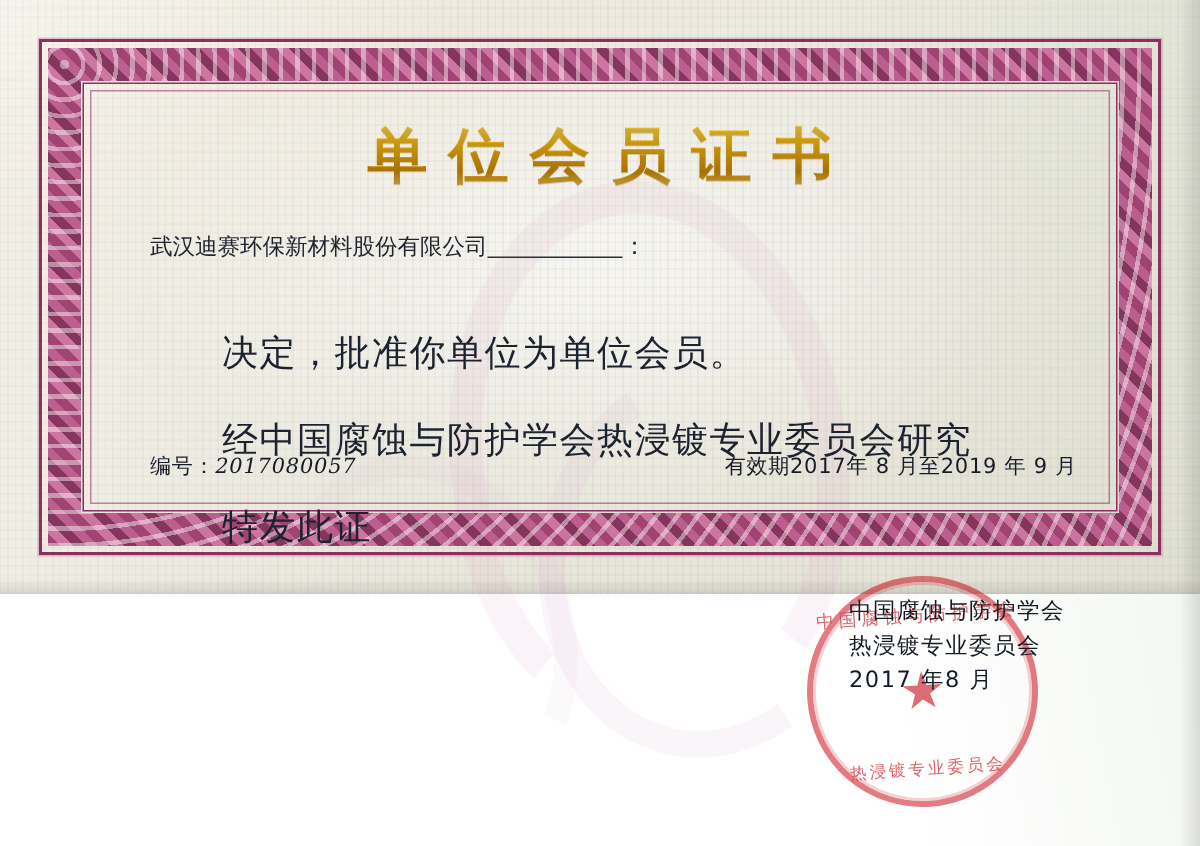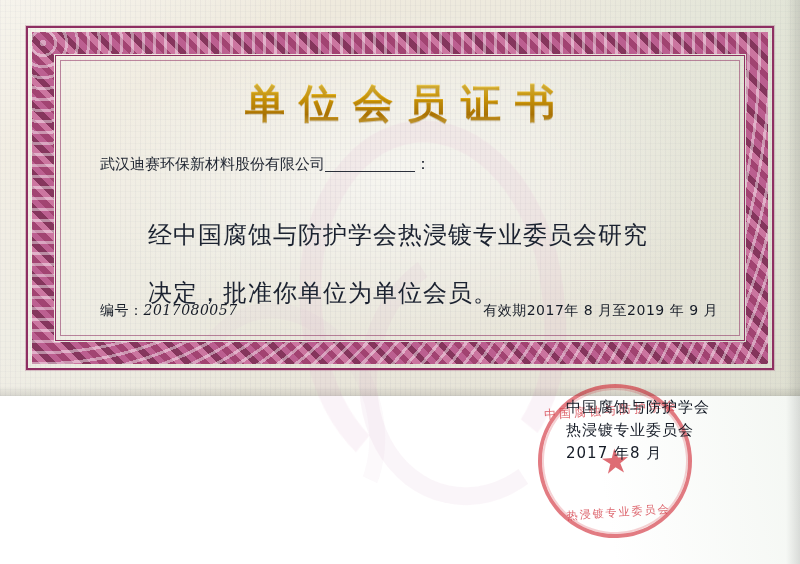--- a/index.html
+++ b/index.html
@@ -299,22 +299,23 @@
 
     <div class="title">单位会员证书</div>
 
     <div class="recipient-row">
       <span class="recipient-name">武汉迪赛环保新材料股份有限公司</span>
       <span class="recipient-line"></span>
       <span class="recipient-colon">：</span>
     </div>
 
     <div class="body-text">
+      <div class="body-line">决定，批准你单位为单位会员。</div>
       <div class="body-line">经中国腐蚀与防护学会热浸镀专业委员会研究</div>
-      <div class="body-line">决定，批准你单位为单位会员。</div>
+      <div class="body-line">特发此证</div>
     </div>
 
     <div class="seal">
       <div class="seal-top-text">中国腐蚀与防护学会</div>
       <div class="seal-star">★</div>
       <div class="seal-bottom-text">热浸镀专业委员会</div>
     </div>
 
     <div class="org-block">
       <div>中国腐蚀与防护学会</div>

